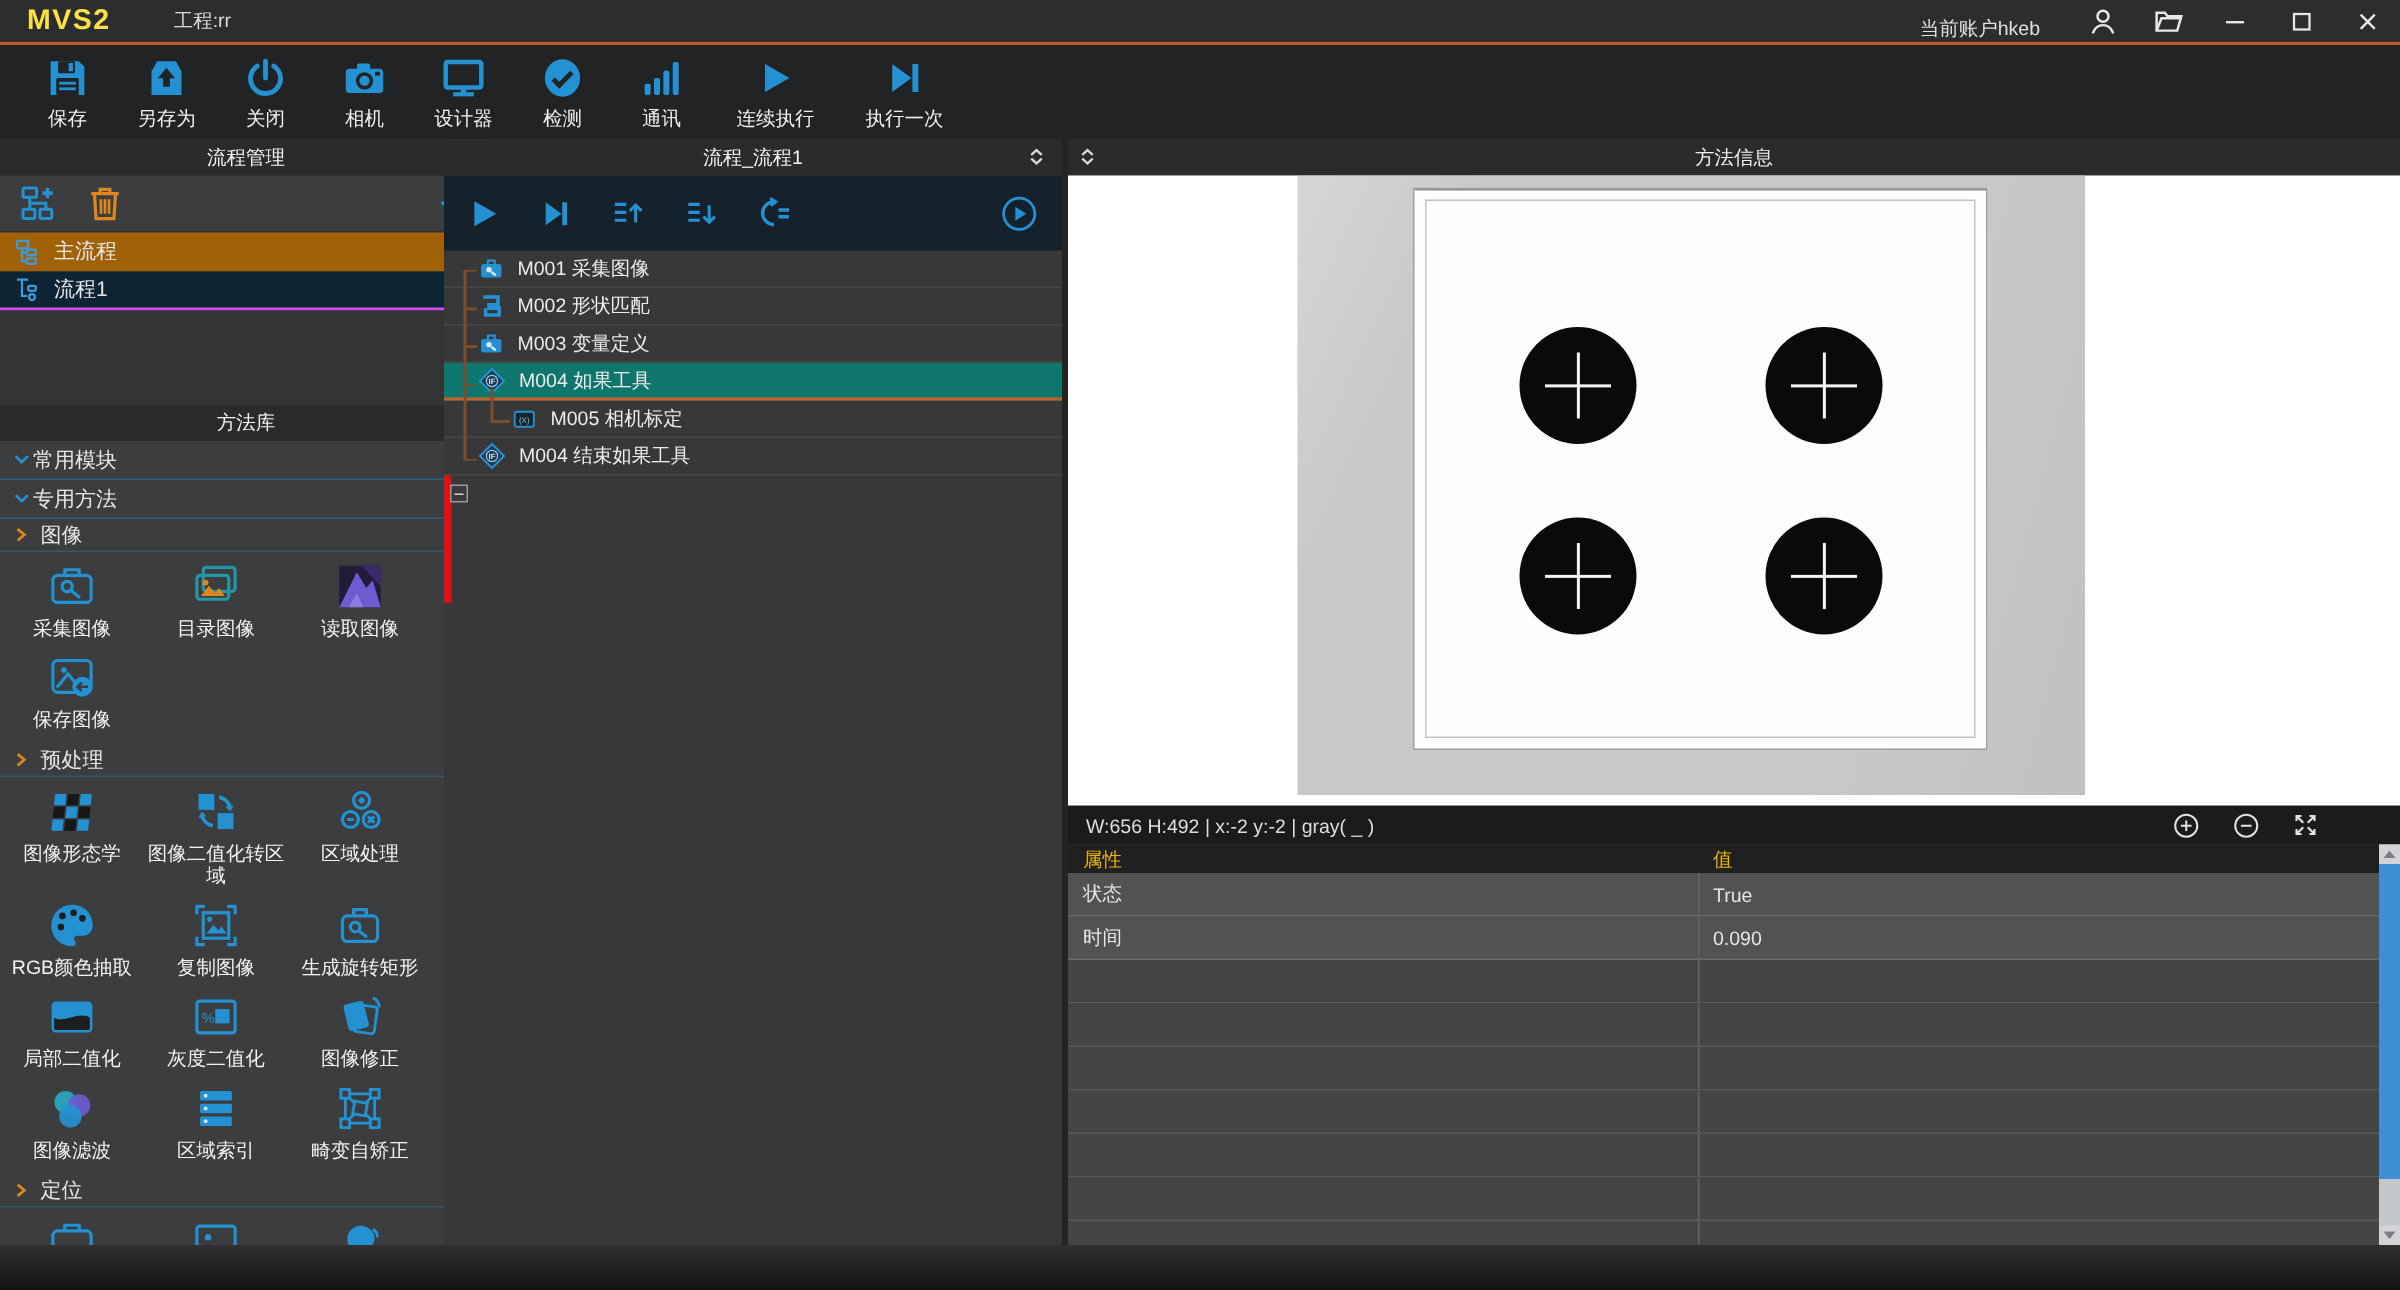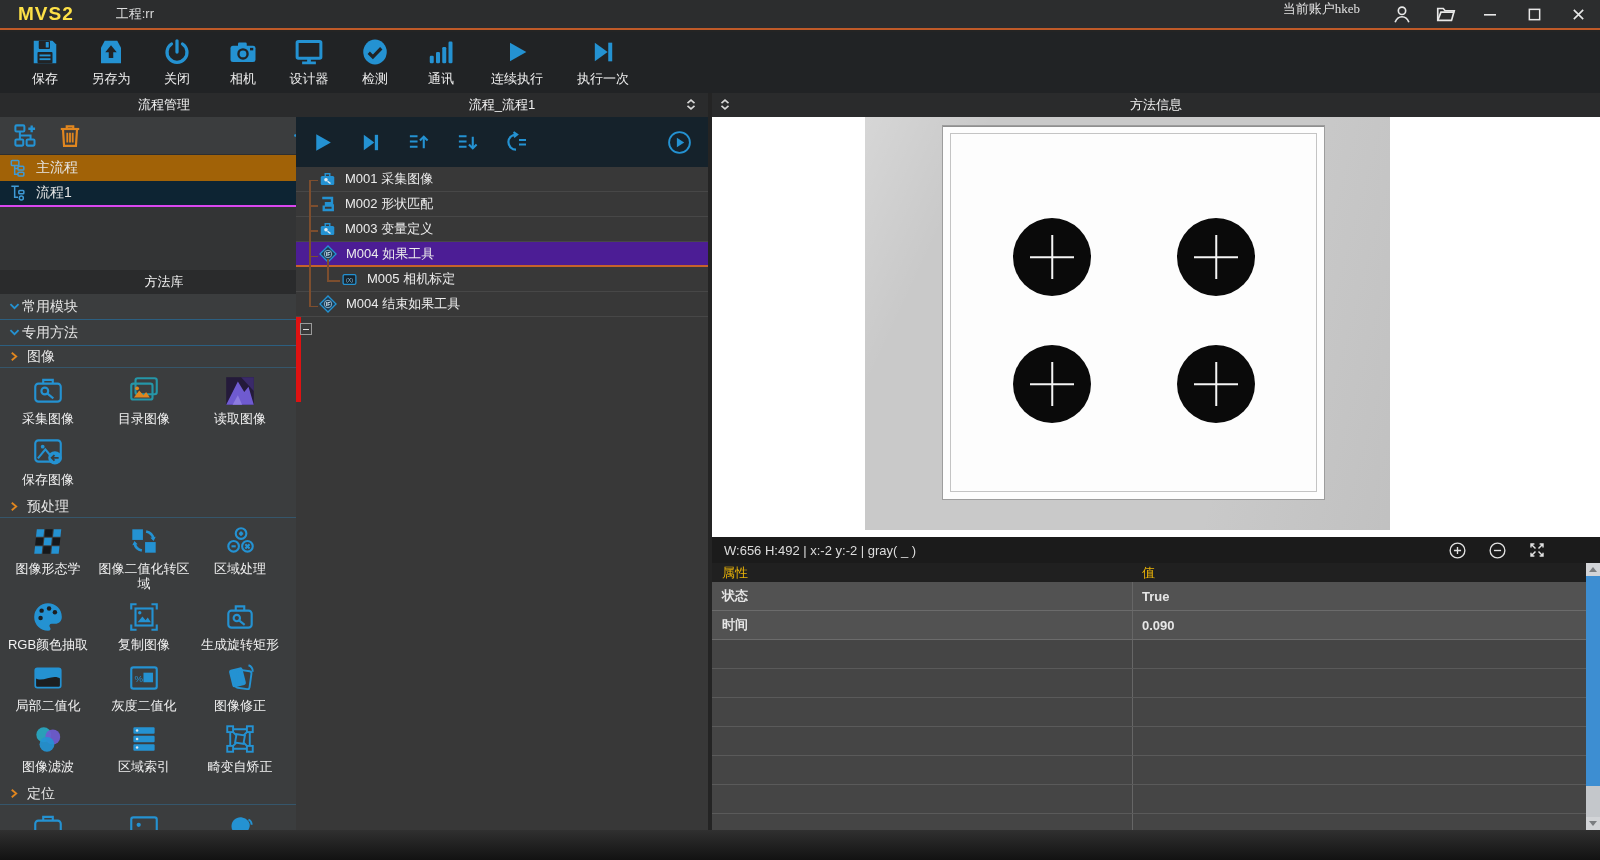--- a/index.html
+++ b/index.html
@@ -14,21 +14,21 @@
   svg { display:block; }
 
   
   .titlebar {
     position:absolute; top:0; left:0; right:0; height:30px;
     background:#2c2d2e; border-bottom:2px solid #c05a28;
     display:flex; align-items:center;
   }
   .logo { font-weight:bold; font-size:19px; letter-spacing:1px; color:#fde047; margin-left:18px; }
   .project { margin-left:42px; font-size:13px; color:#dcdcdc; }
-  .tb-right { margin-left:auto; display:flex; align-items:flex-start; height:100%;font-family:Liberation Serif, serif; }
+  .tb-right { margin-left:auto; display:flex; align-items:flex-end; height:100%; }
   .account { font-size:13px; color:#e0e0e0; margin-right:20px; }
   .tb-icn { width:44px; height:100%; display:flex; align-items:center; justify-content:center; cursor:default; }
 
   
   .main-toolbar {
     position:absolute; top:32px; left:0; right:0; height:61px;
     background:#212325; display:flex; align-items:center; padding-left:12px;
   }
   .tool-item { width:66px; display:flex; flex-direction:column; align-items:center; row-gap:3px; }
   .tool-item.wide { width:86px; }
@@ -58,21 +58,21 @@
   .lib-item { display:flex; flex-direction:column; align-items:center; row-gap:3px; margin-bottom:9px; }
   .lib-item .lbl { font-size:13px; line-height:15px; text-align:center; max-width:92px; color:#f2f2f2; }
 
   
   .mid-panel { left:296px; width:412px; background:#383838; display:flex; flex-direction:column; }
   .flow-toolbar { height:50px; background:#15222b; display:flex; align-items:center; padding:0 14px; column-gap:24px; flex:none; }
   .flow-toolbar .run-right { margin-left:auto; margin-right:2px; }
   .tree { position:relative; flex:1; }
   .tree-row { height:25px; display:flex; align-items:center; padding-left:22px; column-gap:8px; border-bottom:1px solid #474747; font-size:13px; color:#ececec; position:relative; z-index:2; }
   .tree-row.child { padding-left:44px; }
-  .tree-row.selected { background:#4c1d95; border-bottom:2px solid #c7622a; }
+  .tree-row.selected { background:#0f766e; border-bottom:2px solid #c7622a; }
   .conn { position:absolute; background:#7d4e2e; z-index:3; }
   .red-marker { position:absolute; left:0; top:150px; width:5px; height:85px; background:#de1212; z-index:4; }
   .expand-box { position:absolute; left:4px; top:156px; width:12px; height:12px; background:#3a3a3a; border:1px solid #9a9a9a; z-index:5; }
   .expand-box::after { content:""; position:absolute; left:2px; top:4.5px; width:6px; height:1.5px; background:#d8d8d8; }
 
   
   .right-panel { left:712px; width:888px; background:#3e3e3e; display:flex; flex-direction:column; }
   .viewer { position:relative; height:420px; background:#ffffff; overflow:hidden; flex:none; }
   .photo { position:absolute; left:153px; top:0; width:525px; height:413px; background:#c9c9c9;
            background-image:linear-gradient(115deg, rgba(255,255,255,.25) 0%, rgba(255,255,255,0) 18%), linear-gradient(285deg, rgba(120,120,120,.10) 0%, rgba(0,0,0,0) 30%); }
@@ -81,21 +81,21 @@
   .dot { position:absolute; width:78px; height:78px; background:#0a0a0a; border-radius:50%; }
   .dot::before { content:""; position:absolute; left:50%; top:17px; width:1.5px; height:44px; background:#f5f5f5; transform:translateX(-50%); }
   .dot::after  { content:""; position:absolute; top:50%; left:17px; height:1.5px; width:44px; background:#f5f5f5; transform:translateY(-50%); }
 
   .viewer-status { height:26px; background:#1b1b1b; display:flex; align-items:center; padding:0 10px 0 12px; font-size:13px; color:#dddddd; flex:none; }
   .vs-controls { margin-left:auto; display:flex; align-items:center; column-gap:21px; padding-right:44px; }
 
   .prop-table { position:relative; flex:1; background:#3e3e3e; }
   .pt-head { height:19px; background:#202020; display:flex; font-size:13px; color:#eab308; }
   .pt-row { height:29px; display:flex; font-size:13px; }
-  .pt-row.filled { background:#525252; border-bottom:1px solid #6b6b6b;font-weight:bold; }
+  .pt-row.filled { background:#525252; border-bottom:1px solid #6b6b6b; }
   .pt-row.empty { background:#454545; border-bottom:1px solid #5a5a5a; }
   .pt-row.partial { height:16px; border-bottom:none; }
   .cell-k { width:421px; display:flex; align-items:center; padding-left:10px; border-right:1px solid #666666; }
   .cell-v { flex:1; display:flex; align-items:center; padding-left:9px; margin-right:15px; }
   .pt-head .cell-k { border-right:none; }
 
   .scrollbar { position:absolute; right:0; top:0; bottom:0; width:14px; background:#c4c7cb; }
   .sb-btn { position:absolute; left:0; width:14px; height:13px; background:#d2d4d7; display:flex; align-items:center; justify-content:center; }
   .sb-up { top:0; } .sb-down { bottom:0; }
   .tri-up { width:0; height:0; border-left:4px solid transparent; border-right:4px solid transparent; border-bottom:5px solid #7a7d80; }

